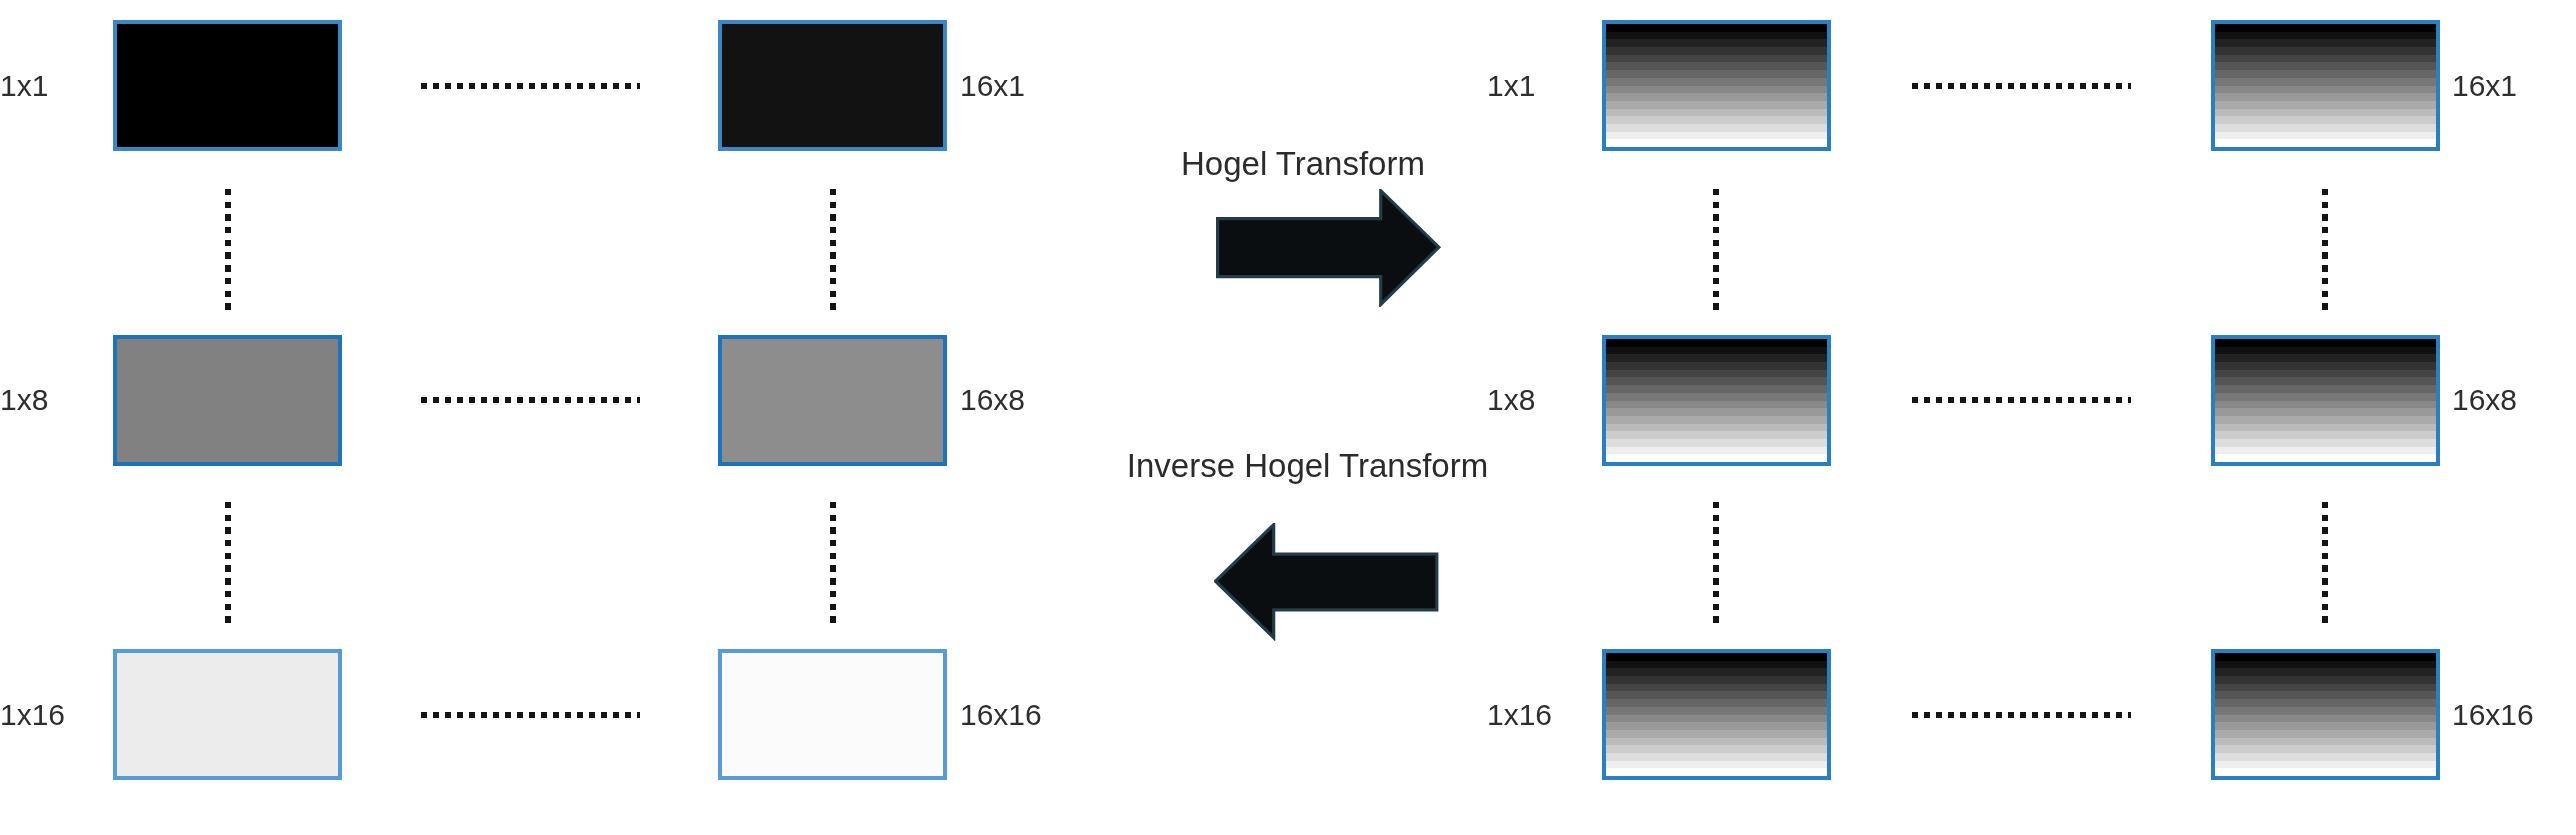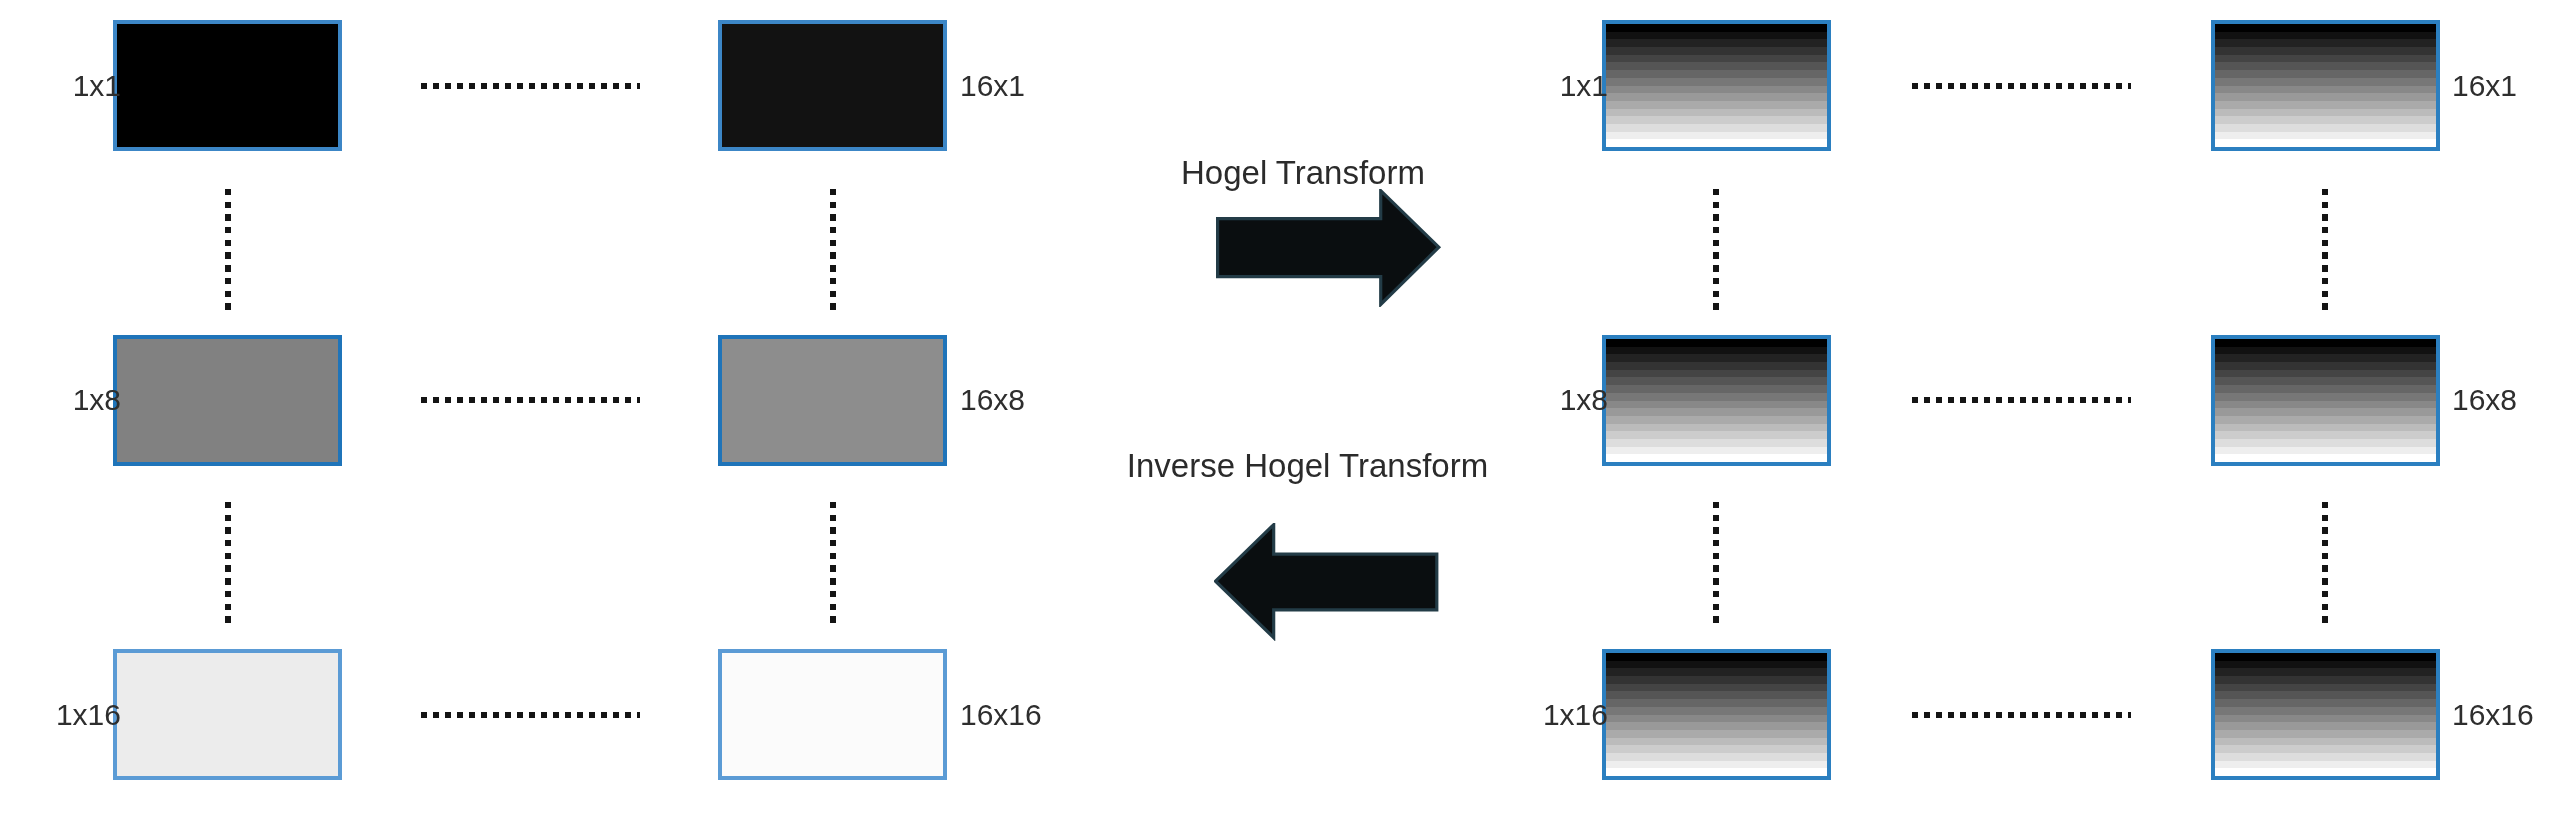--- a/index.html
+++ b/index.html
@@ -23,21 +23,21 @@
     box-sizing: border-box;
   }
   .cell-label {
     position: absolute;
     font-size: 30px;
     line-height: 35px;
     height: 35px;
     color: #2e2e2e;
     white-space: nowrap;
   }
-  .align-right { text-align: right; padding-left: 24px; }
+  .align-right { text-align: left; }
   .hdots {
     position: absolute;
     height: 5.6px;
     background: repeating-linear-gradient(to right, #141414 0 5.6px, transparent 5.6px 12px);
   }
   .vdots {
     position: absolute;
     width: 5.6px;
     background: repeating-linear-gradient(to bottom, #141414 0 6.4px, transparent 6.4px 12.7px);
   }
@@ -74,21 +74,21 @@
 
   <div class="hdots" style="left:421px; width:219px; top:83px;"></div>
   <div class="hdots" style="left:421px; width:219px; top:397px;"></div>
   <div class="hdots" style="left:421px; width:219px; top:712px;"></div>
 
   <div class="vdots" style="left:225px; top:189px; height:122px;"></div>
   <div class="vdots" style="left:225px; top:502px; height:122px;"></div>
   <div class="vdots" style="left:830px; top:189px; height:122px;"></div>
   <div class="vdots" style="left:830px; top:502px; height:122px;"></div>
 
-  <div class="transform-label" style="left:1144px; width:318px; top:154px;">Hogel Transform</div>
+  <div class="transform-label" style="left:1144px; width:318px; top:145px;">Hogel Transform</div>
 
   <svg class="arrow-svg" style="left:1216px; top:189px;" width="226" height="118" viewBox="0 0 284 148">
     <path d="M2 37 L207 37 L207 2 L280 73 L207 145 L207 110 L2 110 Z" fill="#0a0e10" stroke="#233c47" stroke-width="4" stroke-linejoin="miter"></path>
   </svg>
 
   <div class="transform-label" style="left:1109px; width:397px; top:447px;">Inverse Hogel Transform</div>
 
   <svg class="arrow-svg" style="left:1214px; top:523px;" width="226" height="118" viewBox="0 0 284 148">
     <path d="M2 73 L75 2 L75 39 L280 39 L280 109 L75 109 L75 144 Z" fill="#0a0e10" stroke="#233c47" stroke-width="4" stroke-linejoin="miter"></path>
   </svg>

